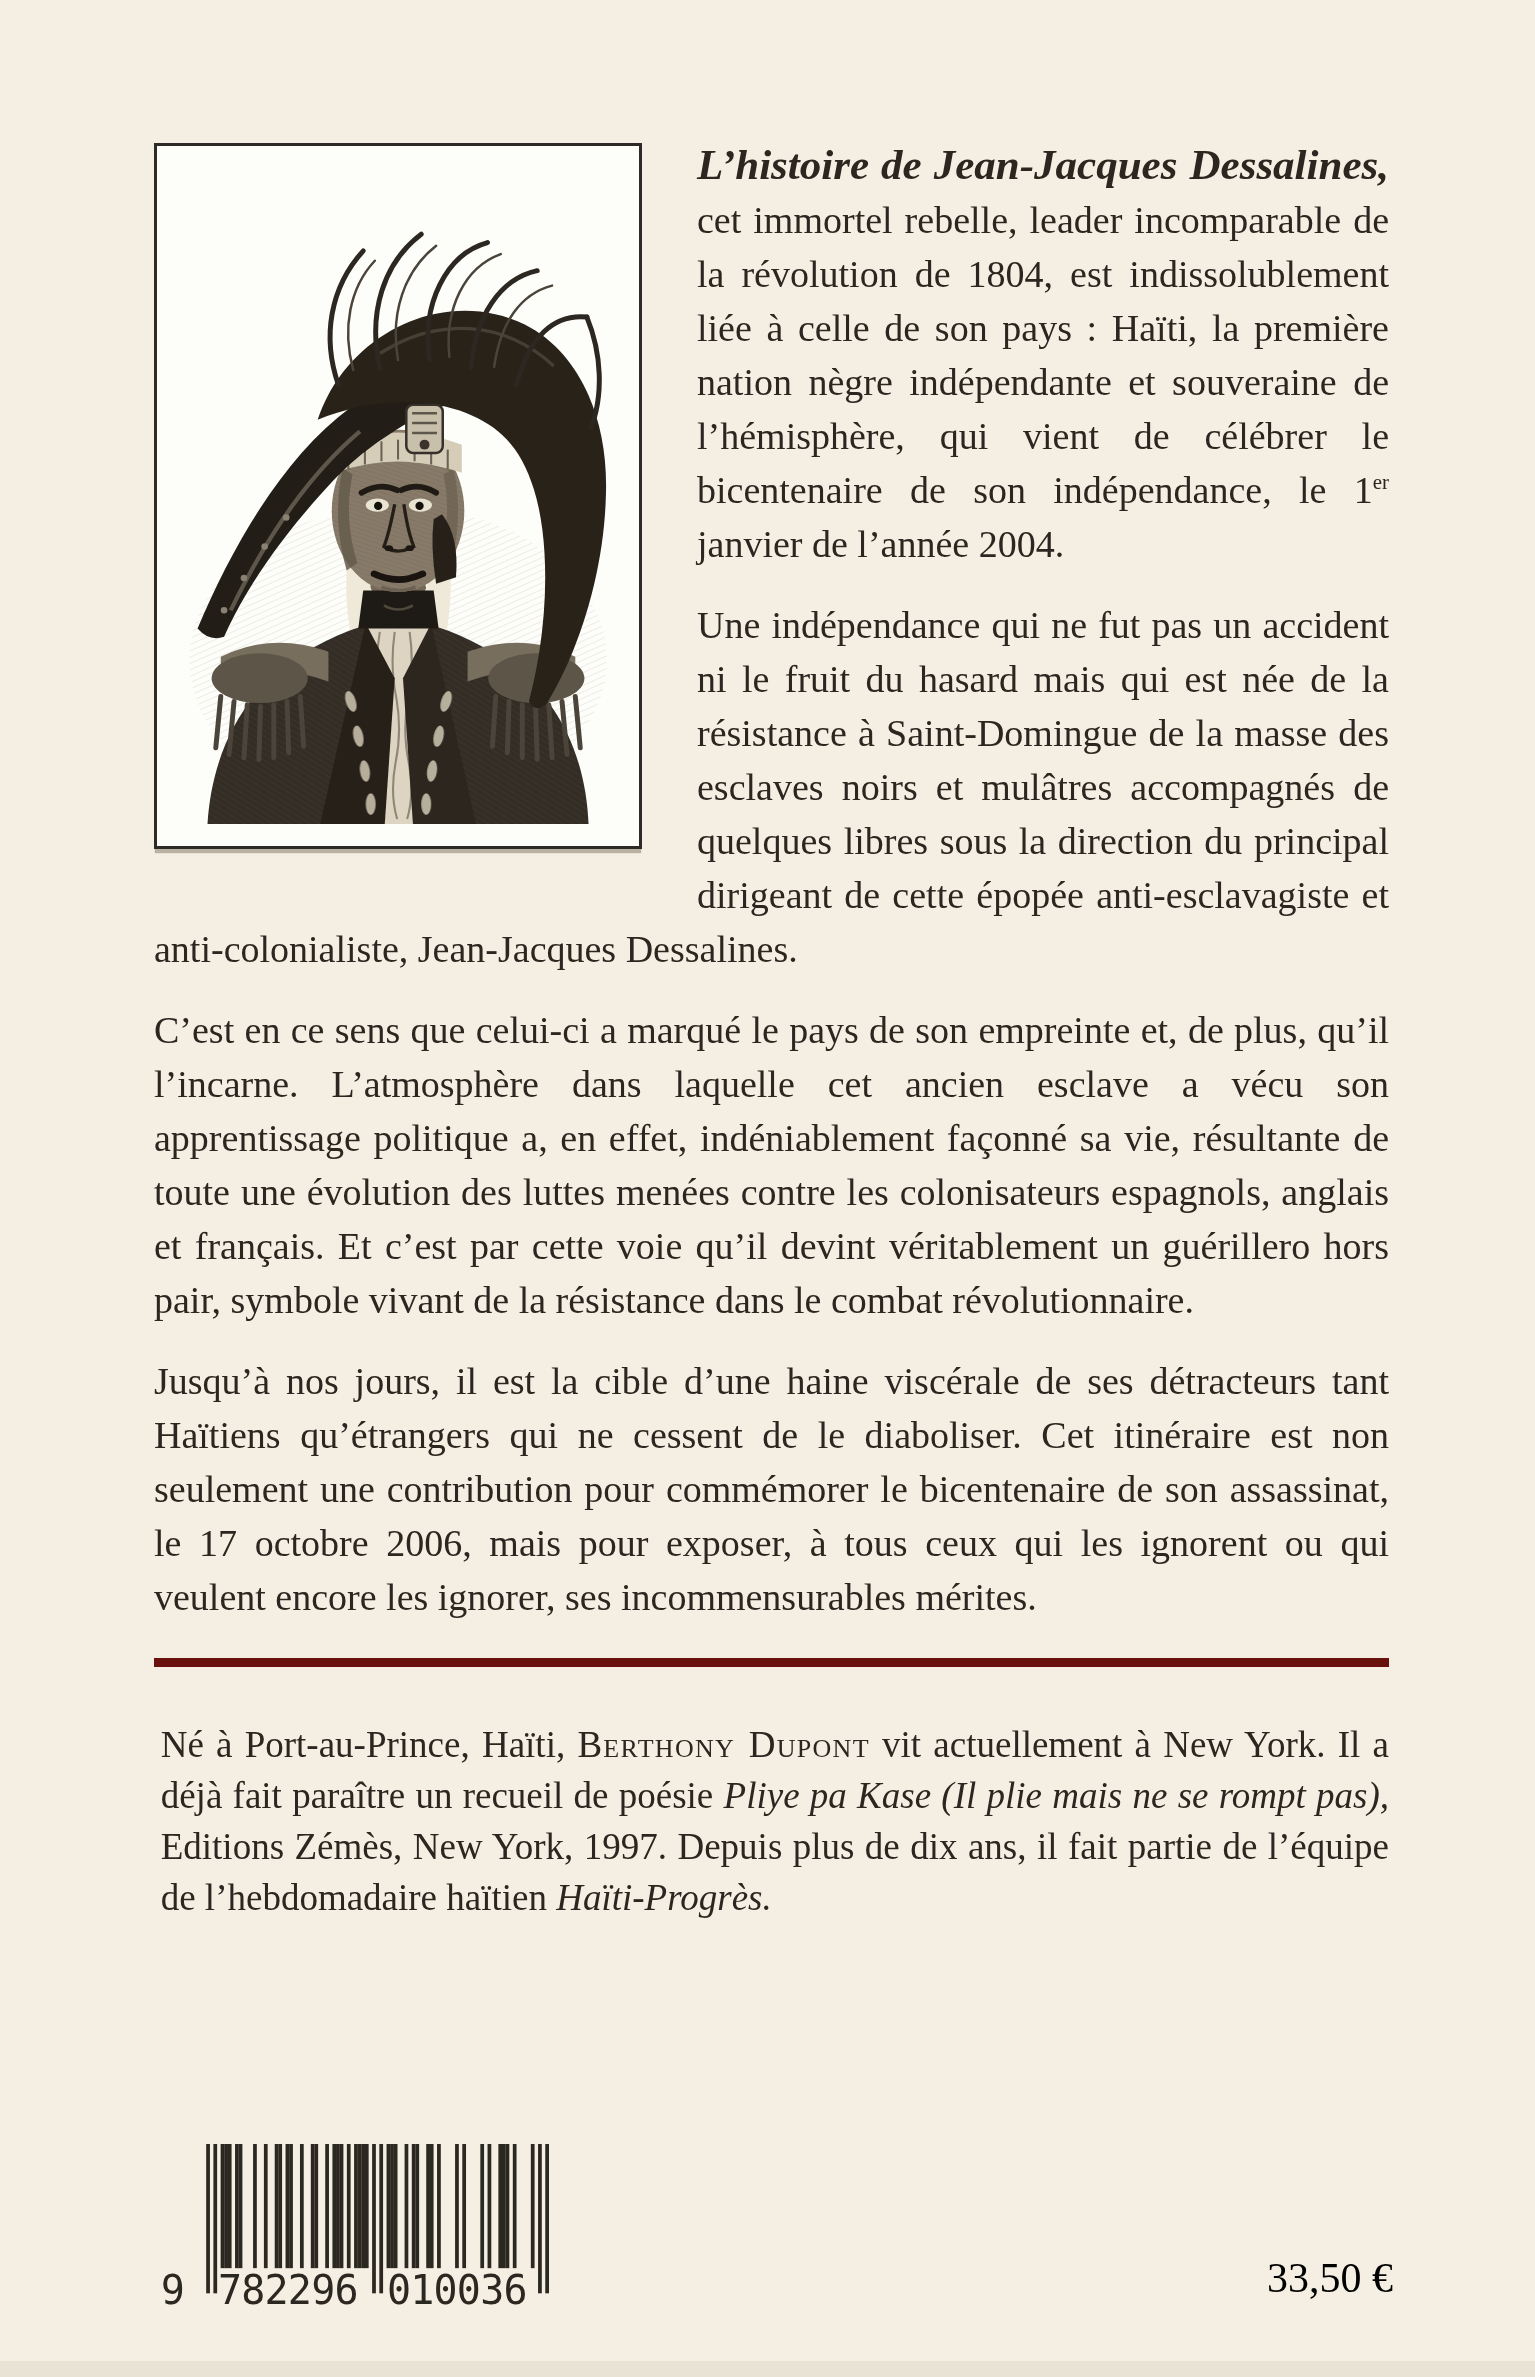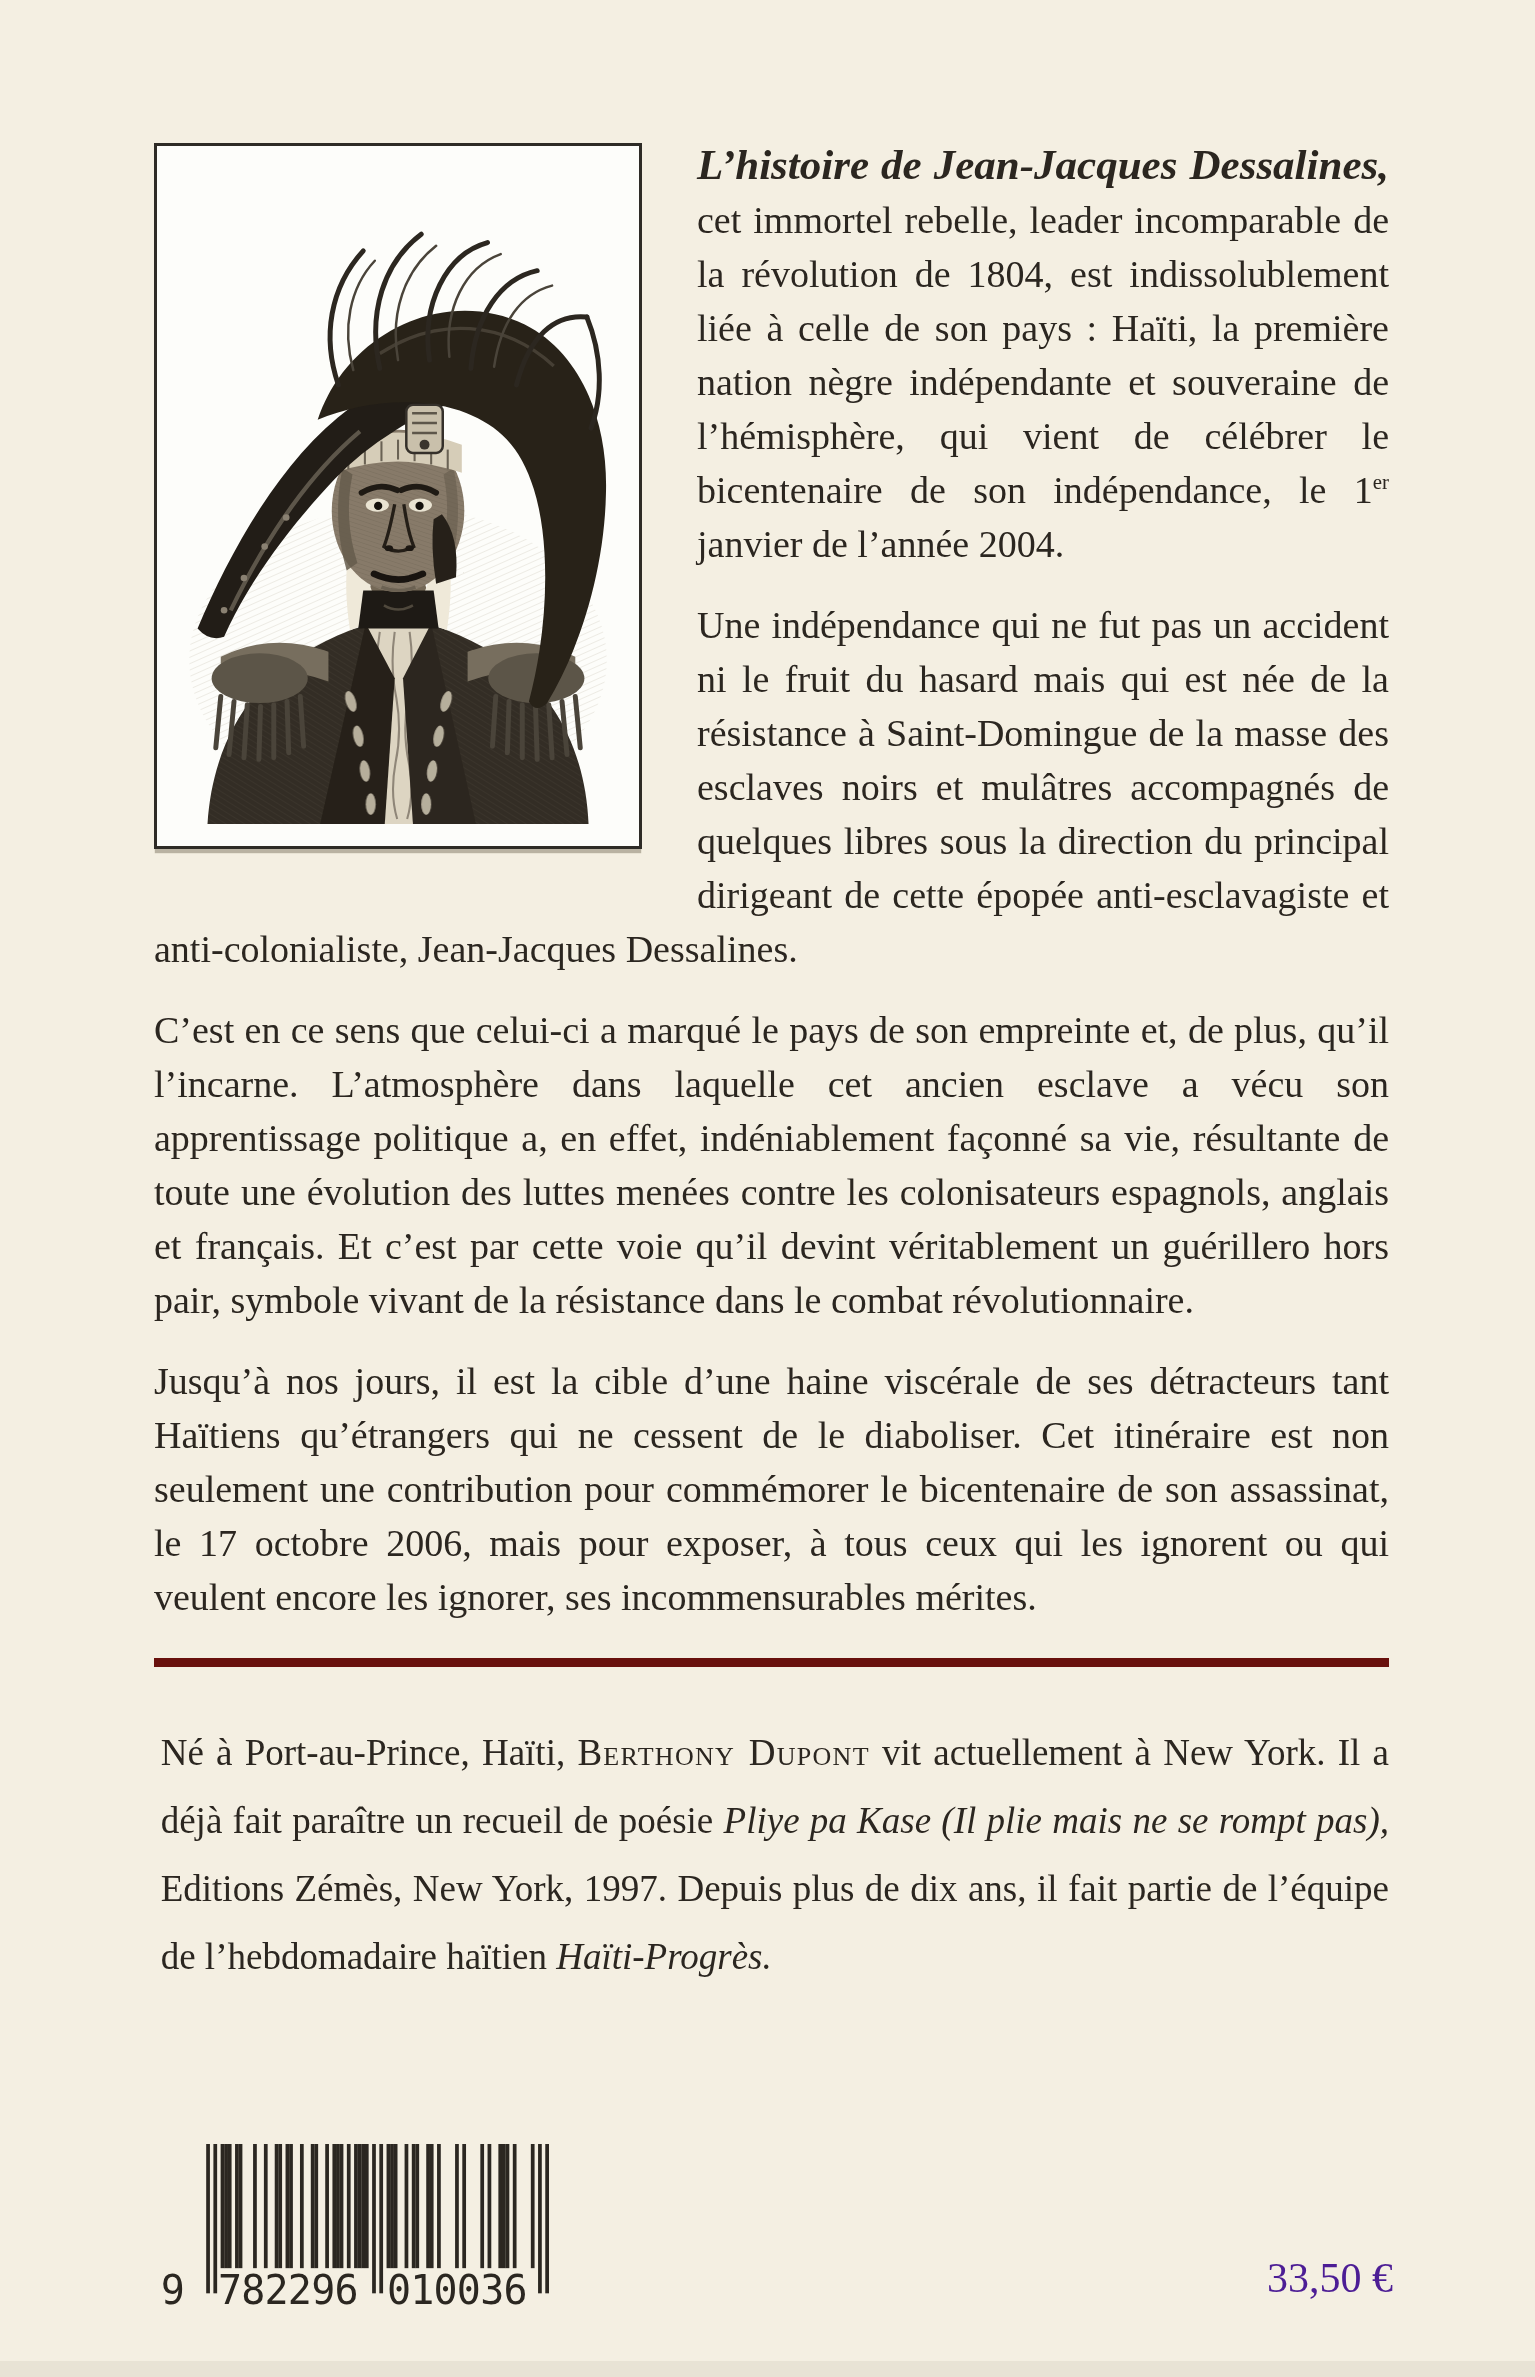--- a/index.html
+++ b/index.html
@@ -33,21 +33,21 @@
   .lead {
     font-weight:bold; font-style:italic; font-size:43px;
   }
   sup.ord { font-size:0.55em; vertical-align:super; line-height:0; }
   .rule {
     clear:both; height:9.2px; background:#69110d;
     margin:34px 0 0 0; border:none;
   }
   .bio {
     margin:52px 0 0 6.7px;
-    font-size:37px; line-height:68px;
+    font-size:37px; line-height:51px;
     text-align:justify; text-justify:inter-word;
   }
   .author-name { font-variant:small-caps; letter-spacing:1.3px; }
   .it { font-style:italic; }
   
   .barcode-wrap {
     position:absolute; left:159px; top:2144px;
     width:445px; height:176px; color:#2b2721;
   }
   #barcode-svg { position:absolute; left:47px; top:0; fill:#2b2721; }
@@ -59,21 +59,21 @@
   }
   .bdigit-first { left:1.7px; }
   .bdigit-g1 { left:59px; }
   .bdigit-g2 { left:228px; }
   .isbn-line {
     position:absolute; right:142px; top:2181px;
     font-size:41px; line-height:1.1; color:#2b2620;
   }
   .price-line {
     position:absolute; right:142px; top:2255px;
-    font-size:42px; line-height:1.1; color:#4c1d95;
+    font-size:42px; line-height:1.1; color:#000000;
   }
 </style>
 </head>
 <body>
 
 <div class="page">
 
   <div class="content">
 
     <div class="portrait-frame">

